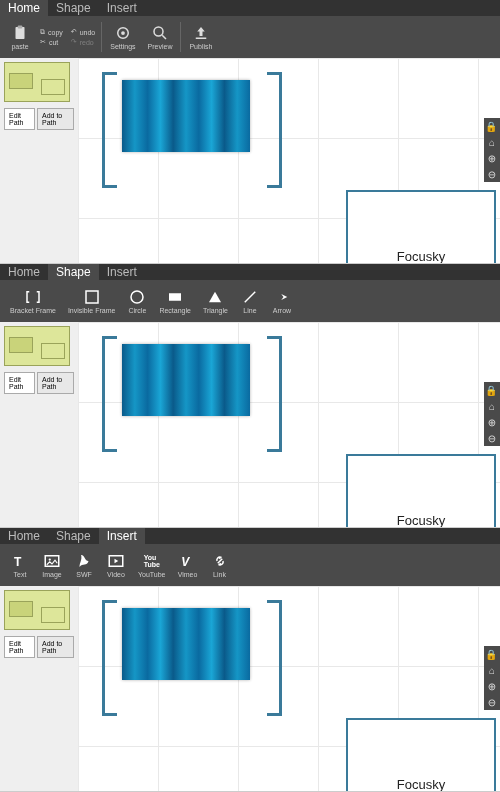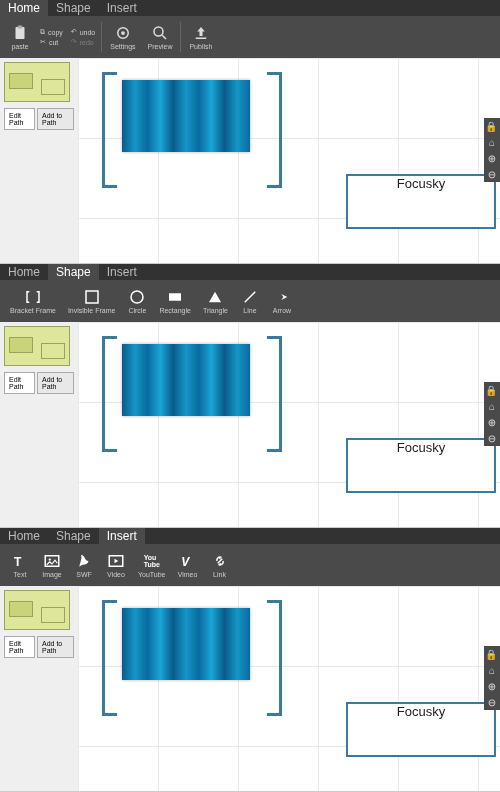--- a/index.html
+++ b/index.html
@@ -23,21 +23,21 @@
 .thumb::after { content: ""; position: absolute; right: 4px; bottom: 6px; width: 22px; height: 14px; border: 1px solid #9aa35a; background: #dde69a; }
 .side-btns { display: flex; gap: 2px; }
 .side-btn { font-size: 7px; padding: 3px 4px; background: #e8e8e8; border: 1px solid #aaa; cursor: pointer; }
 .side-btn.primary { background: #fff; }
 .canvas { flex: 1; position: relative; background: #fff; background-image: linear-gradient(#e8e8e8 1px, transparent 1px), linear-gradient(90deg, #e8e8e8 1px, transparent 1px); background-size: 80px 80px; }
 .bracket { position: absolute; top: 14px; left: 24px; width: 180px; height: 110px; }
 .bracket::before, .bracket::after { content: ""; position: absolute; width: 12px; height: 100%; border-top: 3px solid #3a7a9a; border-bottom: 3px solid #3a7a9a; }
 .bracket::before { left: 0; border-left: 3px solid #3a7a9a; }
 .bracket::after { right: 0; border-right: 3px solid #3a7a9a; }
 .blue-img { position: absolute; top: 22px; left: 44px; width: 128px; height: 72px; background: linear-gradient(90deg, #0a5a8a, #1596c6 10%, #0a6aa0 20%, #1aa6d6 30%, #0a5a8a 40%, #1596c6 50%, #0a6aa0 60%, #1aa6d6 70%, #0a5a8a 80%, #1596c6 90%, #0a6aa0); box-shadow: 0 0 3px rgba(0,0,0,.3); }
-.focusky-box { position: absolute; right: 4px; top: 116px; width: 150px; height: 55px; border: 2px solid #3a7a9a; background: #fff; display: flex; align-items: flex-start; justify-content: center; font-size: 13px; color: #222; }
+.focusky-box { position: absolute; right: 4px; top: 132px; width: 150px; height: 76px; border: 2px solid #3a7a9a; background: #fff; display: flex; align-items: flex-end; justify-content: center; font-size: 13px; color: #222; }
 .right-rail { position: absolute; right: 0; top: 60px; width: 16px; background: #4a4a4a; display: flex; flex-direction: column; }
 .rail-btn { width: 16px; height: 16px; display: flex; align-items: center; justify-content: center; color: #ddd; font-size: 10px; cursor: pointer; }
 </style>
 </head>
 <body>
 
 <div class="panel">
   <div class="tabs">
     <div class="tab active">Home</div>
     <div class="tab">Shape</div>

